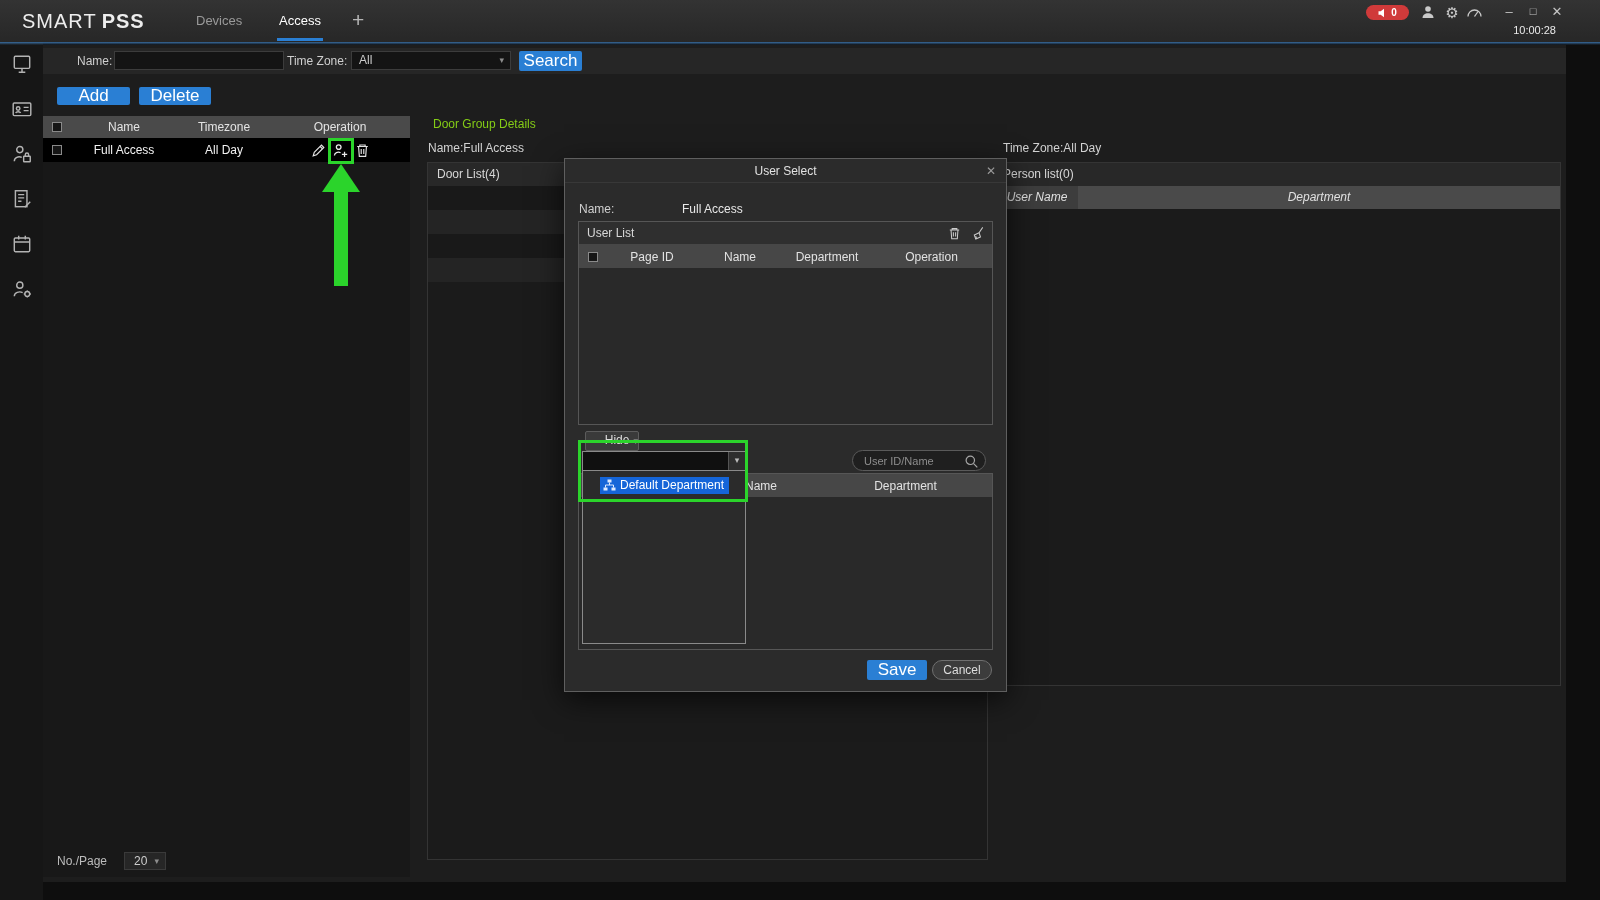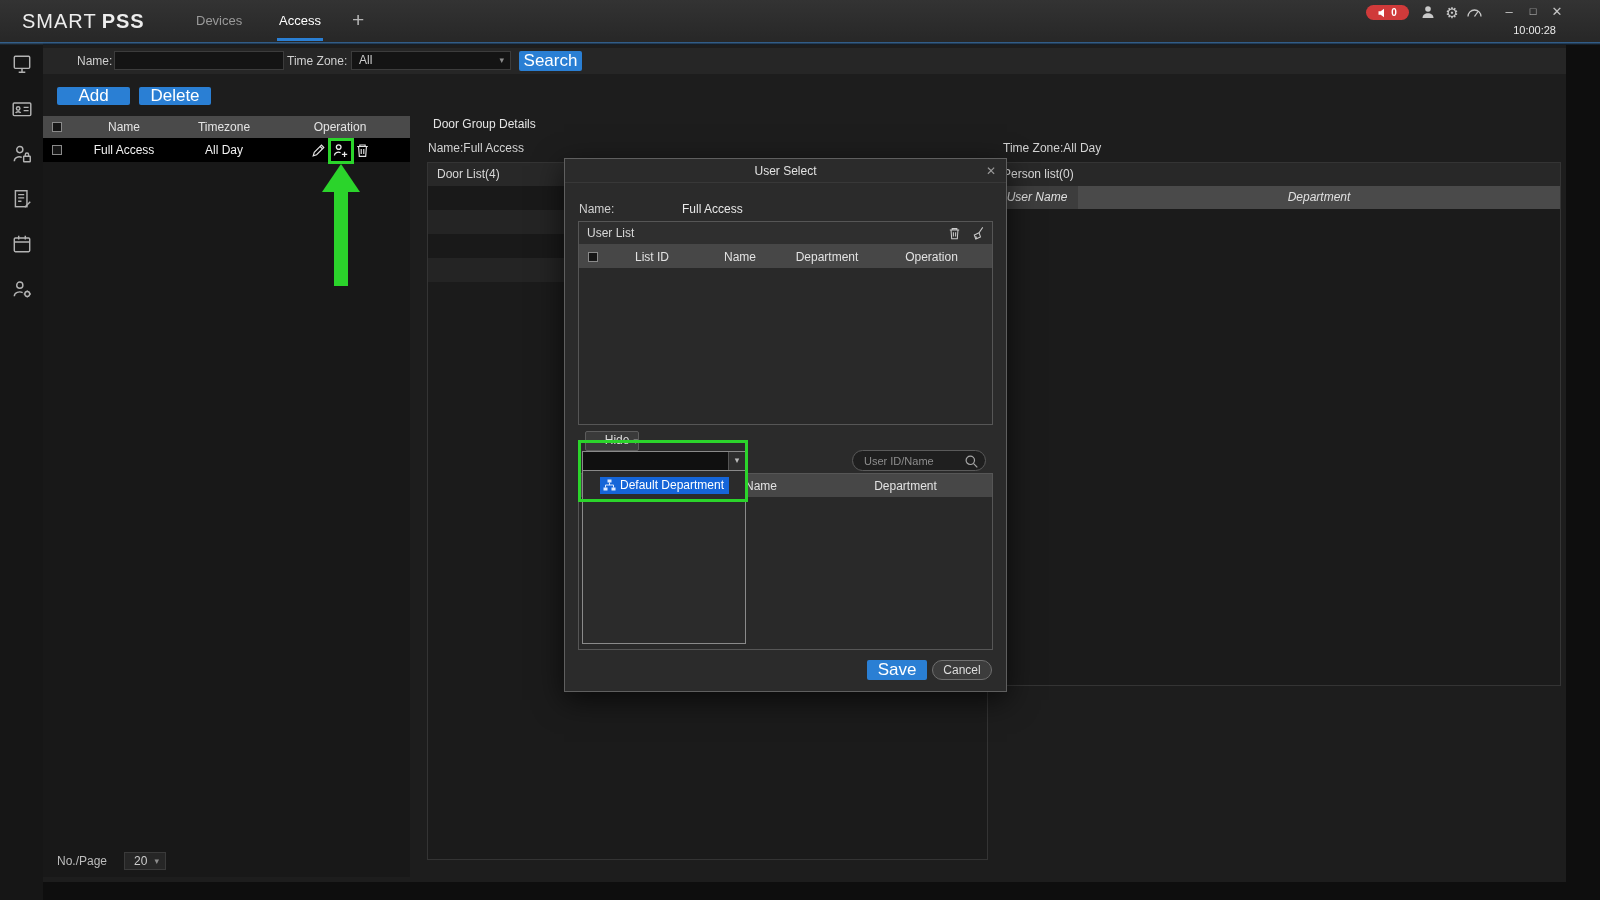--- a/index.html
+++ b/index.html
@@ -58,21 +58,21 @@
   .c-tz { width:92px; text-align:center; }
   .c-op { flex:1; text-align:center; }
   .op-icons { flex:1; display:flex; justify-content:center; align-items:center; gap:5px; }
   .op-icon { width:17px; height:17px; cursor:pointer; }
   .checkbox { width:10px; height:10px; border:1px solid #8a8a8a; background:#161616; display:inline-block; cursor:pointer; }
   .pagination { position:absolute; left:0; top:734px; width:100%; height:24px; }
   .pg-label { position:absolute; left:14px; top:4px; color:#bdbdbd; }
   .pg-select { position:absolute; left:60px; top:2px; width:42px; height:18px; background:#262626; border:1px solid #3a3a3a; color:#ccc; line-height:16px; padding-left:9px; cursor:pointer;margin-left:21px; }
 
   
-  .details-title { position:absolute; left:433px; top:117px; color:#e5e5e5; }
+  .details-title { position:absolute; left:433px; top:117px; color:#84cc16; }
   .details-name  { position:absolute; left:428px; top:141px; color:#d2d2d2; }
   .details-tz    { position:absolute; left:1003px; top:141px; color:#d2d2d2; }
 
   .door-panel { position:absolute; left:427px; top:162px; width:561px; height:698px; background:#1b1b1b; border:1px solid #343434; }
   .door-header { height:23px; background:#282828; line-height:23px; padding-left:9px; color:#d8d8d8; }
   .door-row { height:24px; }
   .dr-a { background:#191919; } .dr-b { background:#242424; }
 
   .person-panel { position:absolute; left:995px; top:162px; width:566px; height:524px; background:#1b1b1b; border:1px solid #343434; }
   .person-header { height:23px; background:#282828; line-height:23px; padding-left:7px; color:#d8d8d8; }
@@ -318,21 +318,21 @@
                 <path d="M8.6 7.2L3.5 9.5l1.6 4.3 5-2.2z"></path>
                 <path d="M5 10.8l1 2.6"></path>
               </svg>
           </span>
         </span>
       </div>
       <div class="thead">
         <span class="u-cb">
             <span class="checkbox"></span>
           </span>
-        <span class="u-id">List ID</span>
+        <span class="u-id">Page ID</span>
         <span class="u-name">Name</span>
         <span class="u-dept">Department</span>
         <span class="u-op">Operation</span>
       </div>
       <div></div>
     </div>
 
     <div class="btn-hide">
       <span>Hide</span><span class="sel-arrow">▾</span>
     </div>

